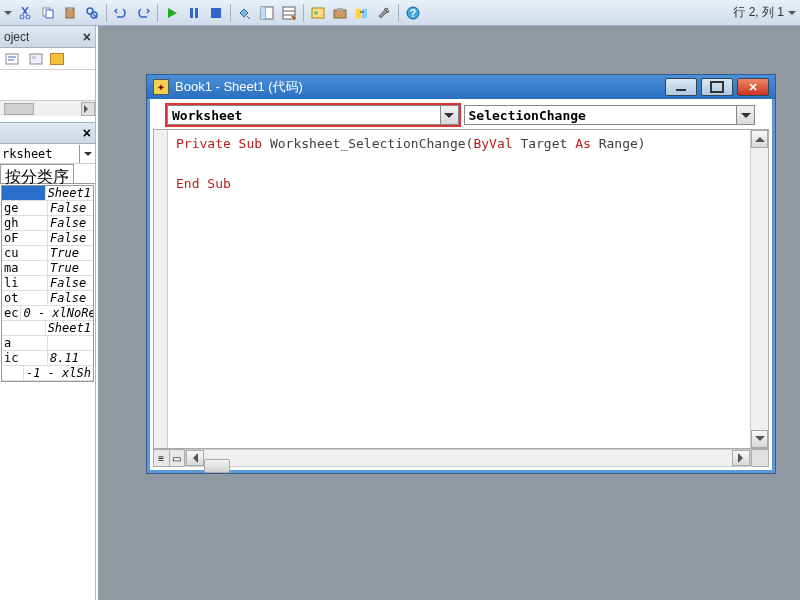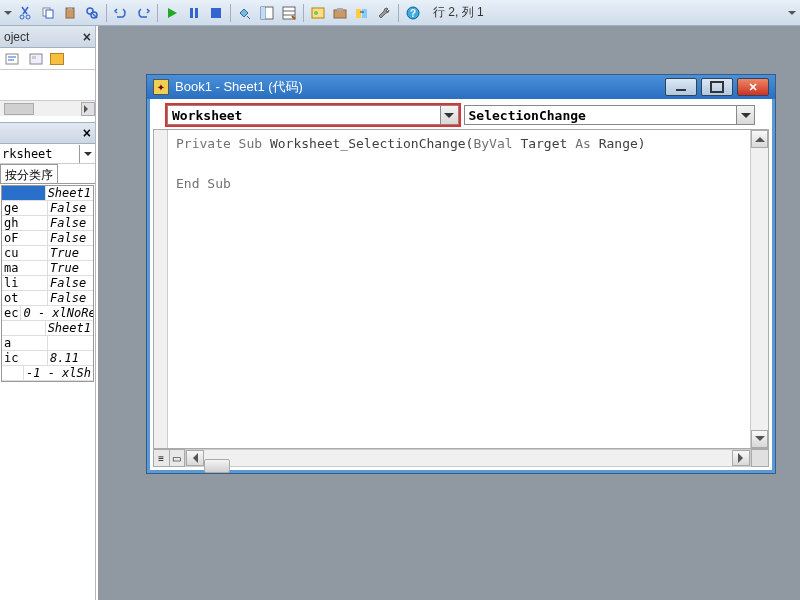--- a/index.html
+++ b/index.html
@@ -3,21 +3,21 @@
 <meta charset="utf-8">
 <style>
 * { box-sizing: border-box; margin: 0; padding: 0; }
 body { font-family: "Microsoft YaHei", SimSun, Arial, sans-serif; font-size: 12px; background: #fff; overflow: hidden; width: 800px; height: 600px; position: relative; }
 
 
 .toolbar { height: 26px; background: linear-gradient(#e8f0f8, #d0dceb); border-bottom: 1px solid #a0b0c0; display: flex; align-items: center; padding: 0 2px; gap: 2px; }
 .toolbar .sep { width: 1px; height: 18px; background: #a0b0c0; margin: 0 2px; }
 .tbtn { width: 20px; height: 20px; display: flex; align-items: center; justify-content: center; cursor: pointer; border-radius: 2px; }
 .tbtn svg { width: 16px; height: 16px; }
-.status-text { margin-left: 8px; font-size: 12px; color: #333; flex: 1; }
+.status-text { margin-left: 24px; font-size: 12px; color: #333; flex: 1; text-align: right; }
 .dd-arrow { width: 12px; height: 20px; display:flex; align-items:center; justify-content:center; cursor:pointer; }
 .dd-arrow::after { content:""; border:4px solid transparent; border-top-color:#555; margin-top:4px; }
 
 
 .proj-panel { position: absolute; left: 0; top: 26px; width: 96px; height: 574px; background: #fff; border-right: 1px solid #b0b8c0; overflow: hidden; }
 .proj-title { height: 22px; background: linear-gradient(#e0e8f0, #cdd7e4); border-bottom: 1px solid #a0b0c0; display:flex; align-items:center; padding:0 4px; font-size:12px; color:#333; }
 .proj-title .close { margin-left:auto; font-weight:bold; cursor:pointer; font-size:14px; }
 .tree-toolbar { height: 22px; border-bottom:1px solid #ccc; display:flex; align-items:center; padding:0 2px; gap:4px; }
 .tree-toolbar .folder { width:14px; height:12px; background:#f5c040; border:1px solid #c08020; }
 .tree { padding: 2px 0; font-family: Consolas, monospace; font-size: 12px; }
@@ -29,21 +29,21 @@
 .tree-scroll-h .arrow::after { content:""; border:4px solid transparent; border-left-color:#555; }
 
 
 .props-title { height: 22px; background: linear-gradient(#e0e8f0, #cdd7e4); border-top:1px solid #a0b0c0; border-bottom: 1px solid #a0b0c0; display:flex; align-items:center; padding:0 4px; }
 .props-title .close { margin-left:auto; font-weight:bold; cursor:pointer; font-size:14px; }
 .props-sel { height: 20px; border-bottom:1px solid #ccc; display:flex; align-items:center; font-family: Consolas, monospace; }
 .props-sel .txt { flex:1; padding:0 2px; }
 .props-sel .drop { width:16px; height:18px; border-left:1px solid #999; display:flex; align-items:center; justify-content:center; cursor:pointer; }
 .props-sel .drop::after { content:""; border:4px solid transparent; border-top-color:#333; margin-top:4px; }
 .props-tabs { height: 20px; display:flex; border-bottom:1px solid #999; }
-.props-tab { padding: 2px 4px; border:1px solid #999; border-bottom:none; background:#fff; font-size:12px; cursor:pointer; }
+.props-tab { padding: 2px 4px; border:1px solid #999; border-bottom:none; background:#fff; font-size:16px; cursor:pointer; }
 .props-list { border:1px solid #999; margin:1px; font-family: Consolas, monospace; font-size:12px; }
 .props-row { display:flex; border-bottom:1px solid #ddd; line-height:15px; height:15px; overflow:hidden; white-space:nowrap; }
 .props-row.sel .k { background:#2a6fc9; color:#fff; }
 .props-row .k { width:46px; padding:0 2px; border-right:1px solid #ddd; }
 .props-row .v { flex:1; padding:0 2px;font-style:italic; }
 
 
 .mdi { position:absolute; left:98px; top:26px; right:0; bottom:0; background:#9099a1; }
 
 
@@ -62,21 +62,21 @@
 .dd-row { height: 24px; display:flex; padding:4px 20px 2px 20px; gap:5px; margin-top:2px; }
 .ddbox { flex:1; height:20px; border:1px solid #888; background:#fff; display:flex; align-items:center; font-family: Consolas, monospace; font-size:13px; font-weight:bold; position:relative; }
 .ddbox.hl { outline:2px solid #d33; }
 .ddbox .txt { flex:1; padding:0 4px; }
 .ddbox .arrow { width:18px; height:18px; border-left:1px solid #888; background:linear-gradient(#f4f4f4,#d8d8d8); display:flex; align-items:center; justify-content:center; cursor:pointer; }
 .ddbox .arrow::after { content:""; border:5px solid transparent; border-top-color:#333; margin-top:5px; }
 
 .code-body { position:absolute; top:54px; left:6px; right:6px; bottom:24px; border:1px solid #aaa; display:flex; }
 .code-gutter { width:14px; background:#f0f0f0; border-right:1px solid #ccc; }
 .code-text { flex:1; padding:4px 8px; font-family: Consolas, monospace; font-size:13px; line-height:20px; white-space:pre; overflow:hidden; }
-.kw { color:#737373; }
+.kw { color:#b91c1c; }
 .plain { color:#404040; }
 .code-vscroll { width:18px; background:#f0f0f0; border-left:1px solid #ccc; display:flex; flex-direction:column; }
 .sb-btn { height:18px; background:linear-gradient(#f8f8f8,#d8d8d8); border:1px solid #aaa; display:flex; align-items:center; justify-content:center; cursor:pointer; }
 .sb-btn.up::after { content:""; border:5px solid transparent; border-bottom-color:#555; margin-bottom:4px; }
 .sb-btn.down::after { content:""; border:5px solid transparent; border-top-color:#555; margin-top:4px; }
 .sb-track { flex:1; }
 
 .code-bottom { position:absolute; left:6px; right:6px; bottom:6px; height:18px; display:flex; }
 .view-btns { width:32px; display:flex; border:1px solid #aaa; }
 .view-btn { flex:1; background:#e8e8e8; border-right:1px solid #aaa; display:flex; align-items:center; justify-content:center; cursor:pointer; font-size:10px; }

